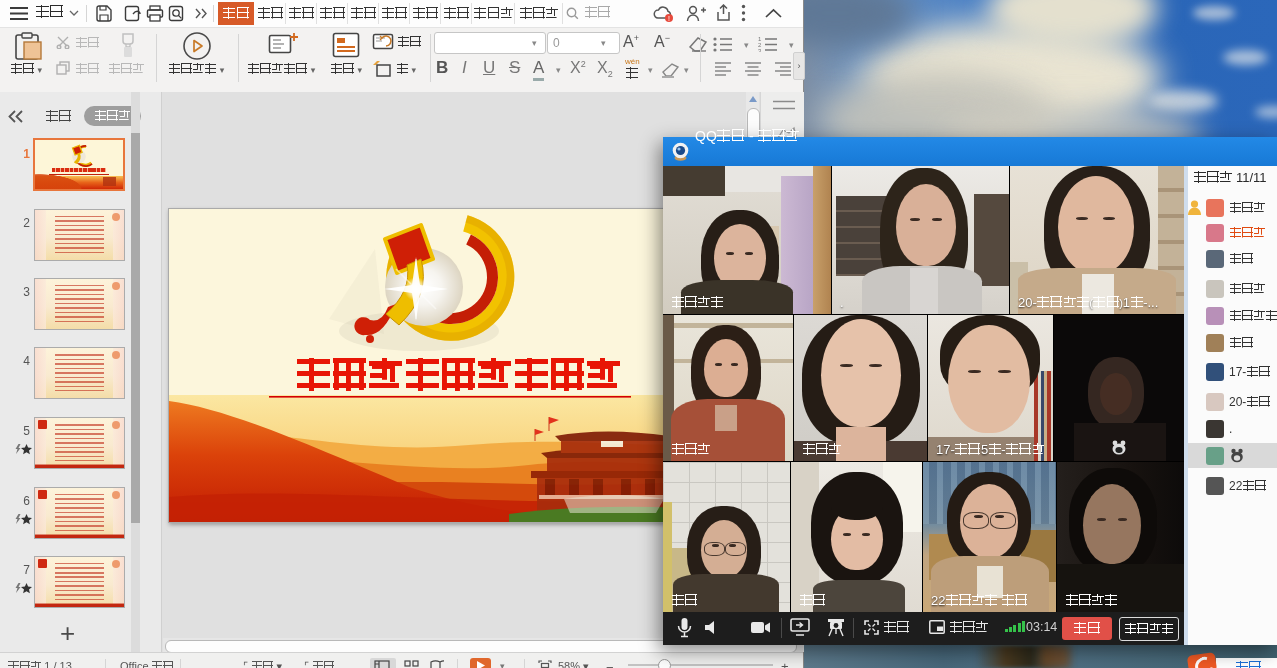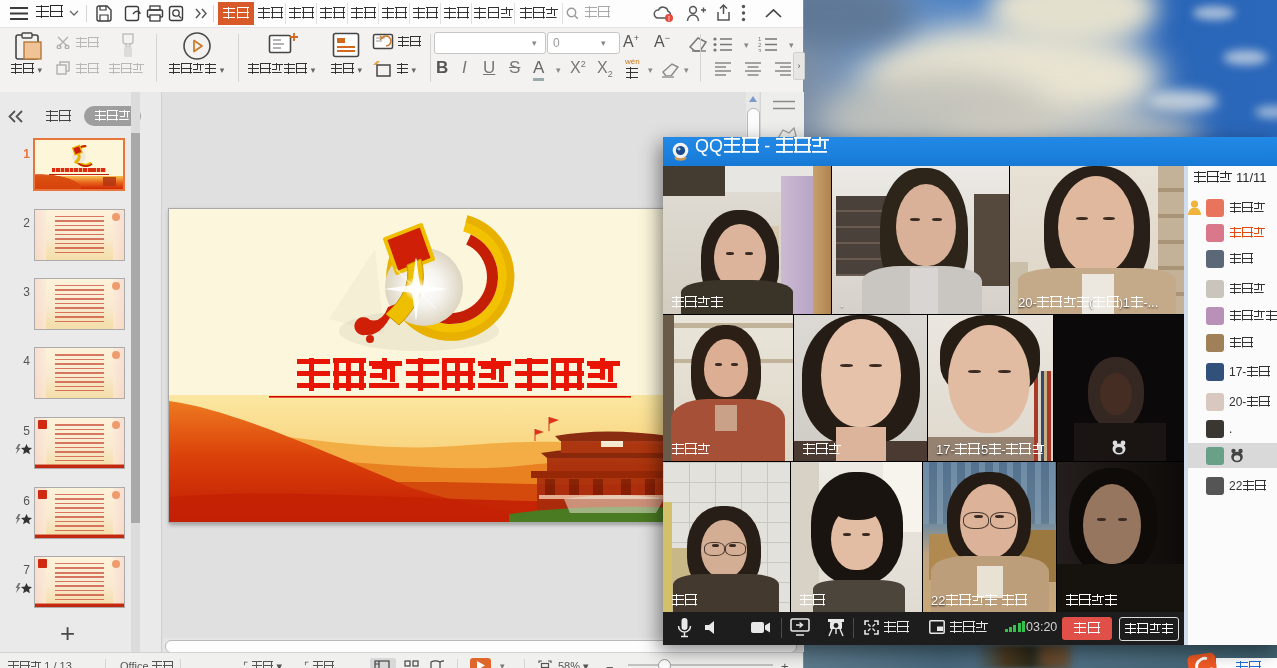--- a/index.html
+++ b/index.html
@@ -453,21 +453,21 @@
 <div class="ab" style="left:781px;top:659px;font-size:13px;color:#555">+</div>
 
 <div class="ab" style="left:663px;top:137px;width:614px;height:508px;background:#000;box-shadow:-4px 6px 18px rgba(0,0,0,.45)"></div>
 <div class="ab" style="left:663px;top:137px;width:614px;height:29px;background:linear-gradient(180deg,#2389e6,#1779d6)"></div>
 <svg class="ab" style="left:671px;top:142px" width="19" height="19">
     <ellipse cx="9.5" cy="16" rx="6" ry="2.8" fill="#c89858"></ellipse>
     <circle cx="9.5" cy="8.5" r="7.8" fill="#f2f2f2"></circle>
     <circle cx="9.5" cy="8.5" r="4.6" fill="#1a4a8a"></circle>
     <circle cx="8" cy="7" r="1.6" fill="#9ac4ee"></circle>
   </svg>
-<div class="ab" style="left:695px;top:136px;font-size:18px;color:#fff">QQ<i class="c c1"></i><i class="c c2"></i>&nbsp;-&nbsp;<i class="c c1"></i><i class="c c2"></i><i class="c c3"></i></div>
+<div class="ab" style="left:695px;top:128px;font-size:14px;color:#fff">QQ<i class="c c1"></i><i class="c c2"></i>&nbsp;-&nbsp;<i class="c c1"></i><i class="c c2"></i><i class="c c3"></i></div>
 <div class="ab" style="left:663px;top:166px;width:168px;height:148px;overflow:hidden">
     <div class="ab" style="left:0;top:0;width:100%;height:100%;background:linear-gradient(180deg,#e2ded6,#d2ccc0)"></div>
     <div class="ab" style="left:0;top:0;width:100%;height:26px;background:#e8e6e2"></div>
     <div class="ab" style="left:0;top:0;width:62px;height:30px;background:#453c31"></div>
     <div class="ab" style="left:118px;top:10px;width:34px;height:138px;background:linear-gradient(90deg,#ccb9d3,#b7a4c5)"></div>
     <div class="ab" style="left:150px;top:0;width:18px;height:148px;background:linear-gradient(90deg,#c8a06a,#b08350)"></div>
     <div class="ab" style="left:96px;top:60px;width:20px;height:30px;background:#d8c8b0"></div>
     <div class="ab" style="left:38px;top:44px;width:78px;height:100px;background:#271e17;border-radius:46% 46% 42% 42%"></div>
     <div class="ab" style="left:51px;top:58px;width:52px;height:66px;background:#dcb49c;border-radius:50% 50% 46% 46% / 52% 52% 48% 48%"></div>
     <div class="ab" style="left:63px;top:86px;width:8px;height:2.5px;background:#3a2a22;border-radius:50%;box-shadow:19px 0 #3a2a22"></div>
@@ -621,21 +621,21 @@
     <rect x="8" y="6.5" width="6" height="4.5" fill="#e8e8e8"></rect>
   </svg>
 <div class="ab" style="left:949px;top:620px;font-size:13px;color:#e8e8e8"><i class="c c1"></i><i class="c c2"></i><i class="c c3"></i></div>
 <svg class="ab" style="left:1005px;top:621px" width="24" height="12">
     <rect x="0" y="8" width="3" height="3" fill="#35c24a"></rect>
     <rect x="4" y="6" width="3" height="5" fill="#35c24a"></rect>
     <rect x="8" y="4" width="3" height="7" fill="#35c24a"></rect>
     <rect x="13" y="2" width="3" height="9" fill="#35c24a"></rect>
     <rect x="17" y="0" width="3" height="11" fill="#35c24a"></rect>
   </svg>
-<div class="ab" style="left:1026px;top:620px;font-size:12.5px;color:#cfcfcf">03:20</div>
+<div class="ab" style="left:1026px;top:620px;font-size:12.5px;color:#cfcfcf">03:14</div>
 <div class="ab" style="left:1062px;top:617px;width:50px;height:23px;background:#e15048;border-radius:3px;color:#fff;font-size:13px;text-align:center;line-height:23px"><i class="c c1"></i><i class="c c2"></i></div>
 <div class="ab" style="left:1119px;top:617px;width:58px;height:22px;border:1px solid #dcdcdc;border-radius:3px;color:#fff;font-size:12px;text-align:center;line-height:22px"><i class="c c1"></i><i class="c c2"></i><i class="c c3"></i><i class="c c1"></i></div>
 <div class="ab" style="left:1184px;top:166px;width:93px;height:479px;background:#fbfbfb"></div>
 <div class="ab" style="left:1184px;top:166px;width:4px;height:479px;background:#cfdded"></div>
 <div class="ab" style="left:1193px;top:170px;font-size:13px;color:#2a2a2a"><i class="c c1"></i><i class="c c2"></i><i class="c c3"></i> 11/11</div>
 <svg class="ab" style="left:1187px;top:199px" width="15" height="17">
     <circle cx="7.5" cy="5" r="3.6" fill="#f0b43c"></circle>
     <path d="M1 16c0-5 3.5-7.5 6.5-7.5S14 11 14 16z" fill="#f0b43c"></path>
   </svg>
 <div class="ab" style="left:1206px;top:199px;width:18px;height:18px;border-radius:3px;background:#e8745c"></div>

